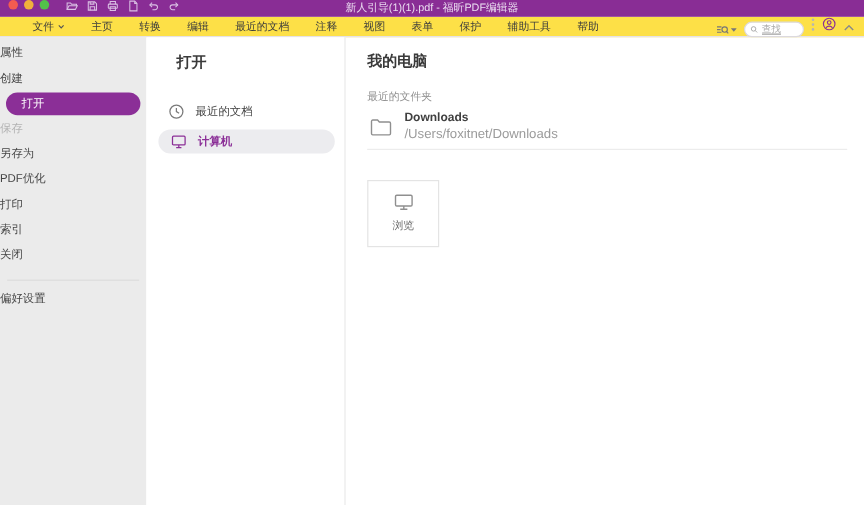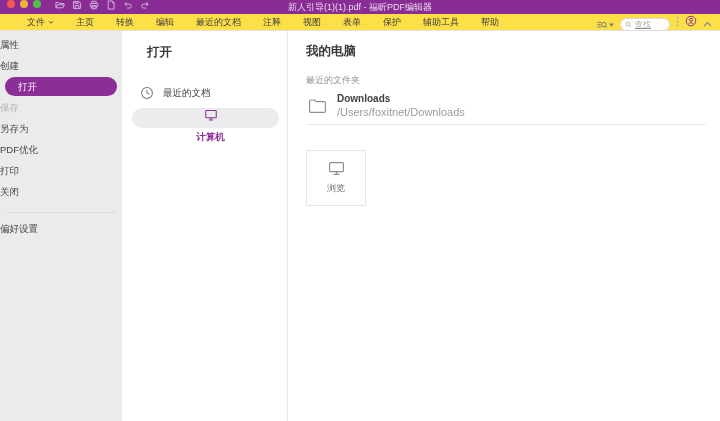--- a/index.html
+++ b/index.html
@@ -41,21 +41,21 @@
   .side-divider { border-top:1px solid #dcdcdc; margin:10px 6px 5px 6px; }
 
   
   .middle { width:166px; background:#fff; border-right:1px solid #e9e9e9; padding-top:13px; flex-shrink:0; }
   .panel-title { margin-left:25px; font-size:12.5px; font-weight:bold; color:#3a3a3a; }
   .middle-list { margin-top:22px; }
   .m-item { height:20px; display:flex; align-items:center; gap:9px; padding-left:18px;
     margin-bottom:5px; font-size:9.5px; color:#3f3f3f; cursor:default; }
   .m-item .ic { color:#7a7a7a; display:flex; }
   .m-item.active { background:#ececef; border-radius:10px; margin-left:10px; margin-right:8px;
-    padding-left:10px; color:#8b2f97; font-weight:bold;flex-direction:column; }
+    padding-left:10px; color:#8b2f97; font-weight:bold; }
   .m-item.active .ic { color:#8b2f97; }
 
   
   .content { flex:1; padding:12px 14px 0 18px; }
   .content-title { font-size:12.5px; font-weight:bold; color:#3a3a3a; }
   .recent-label { margin-top:14px; font-size:9px; color:#909090; }
   .folder-row { display:flex; align-items:center; gap:10px; margin-top:6px; padding-left:2px; cursor:default; }
   .folder-ic { color:#8f8f8f; display:flex; }
   .folder-name { font-size:10px; font-weight:bold; color:#404040; }
   .folder-path { font-size:11px; color:#9b9b9b; margin-top:2px; }
@@ -173,20 +173,21 @@
 <div class="body">
 
   <div class="sidebar">
     <div class="side-item">属性</div>
     <div class="side-item">创建</div>
     <div class="side-item active">打开</div>
     <div class="side-item disabled">保存</div>
     <div class="side-item">另存为</div>
     <div class="side-item">PDF优化</div>
     <div class="side-item">打印</div>
+    <div class="side-item">索引</div>
     <div class="side-item">关闭</div>
     <div class="side-divider"></div>
     <div class="side-item">偏好设置</div>
   </div>
 
   <div class="middle">
     <div class="panel-title">打开</div>
     <div class="middle-list">
       <div class="m-item">
         <span class="ic">

